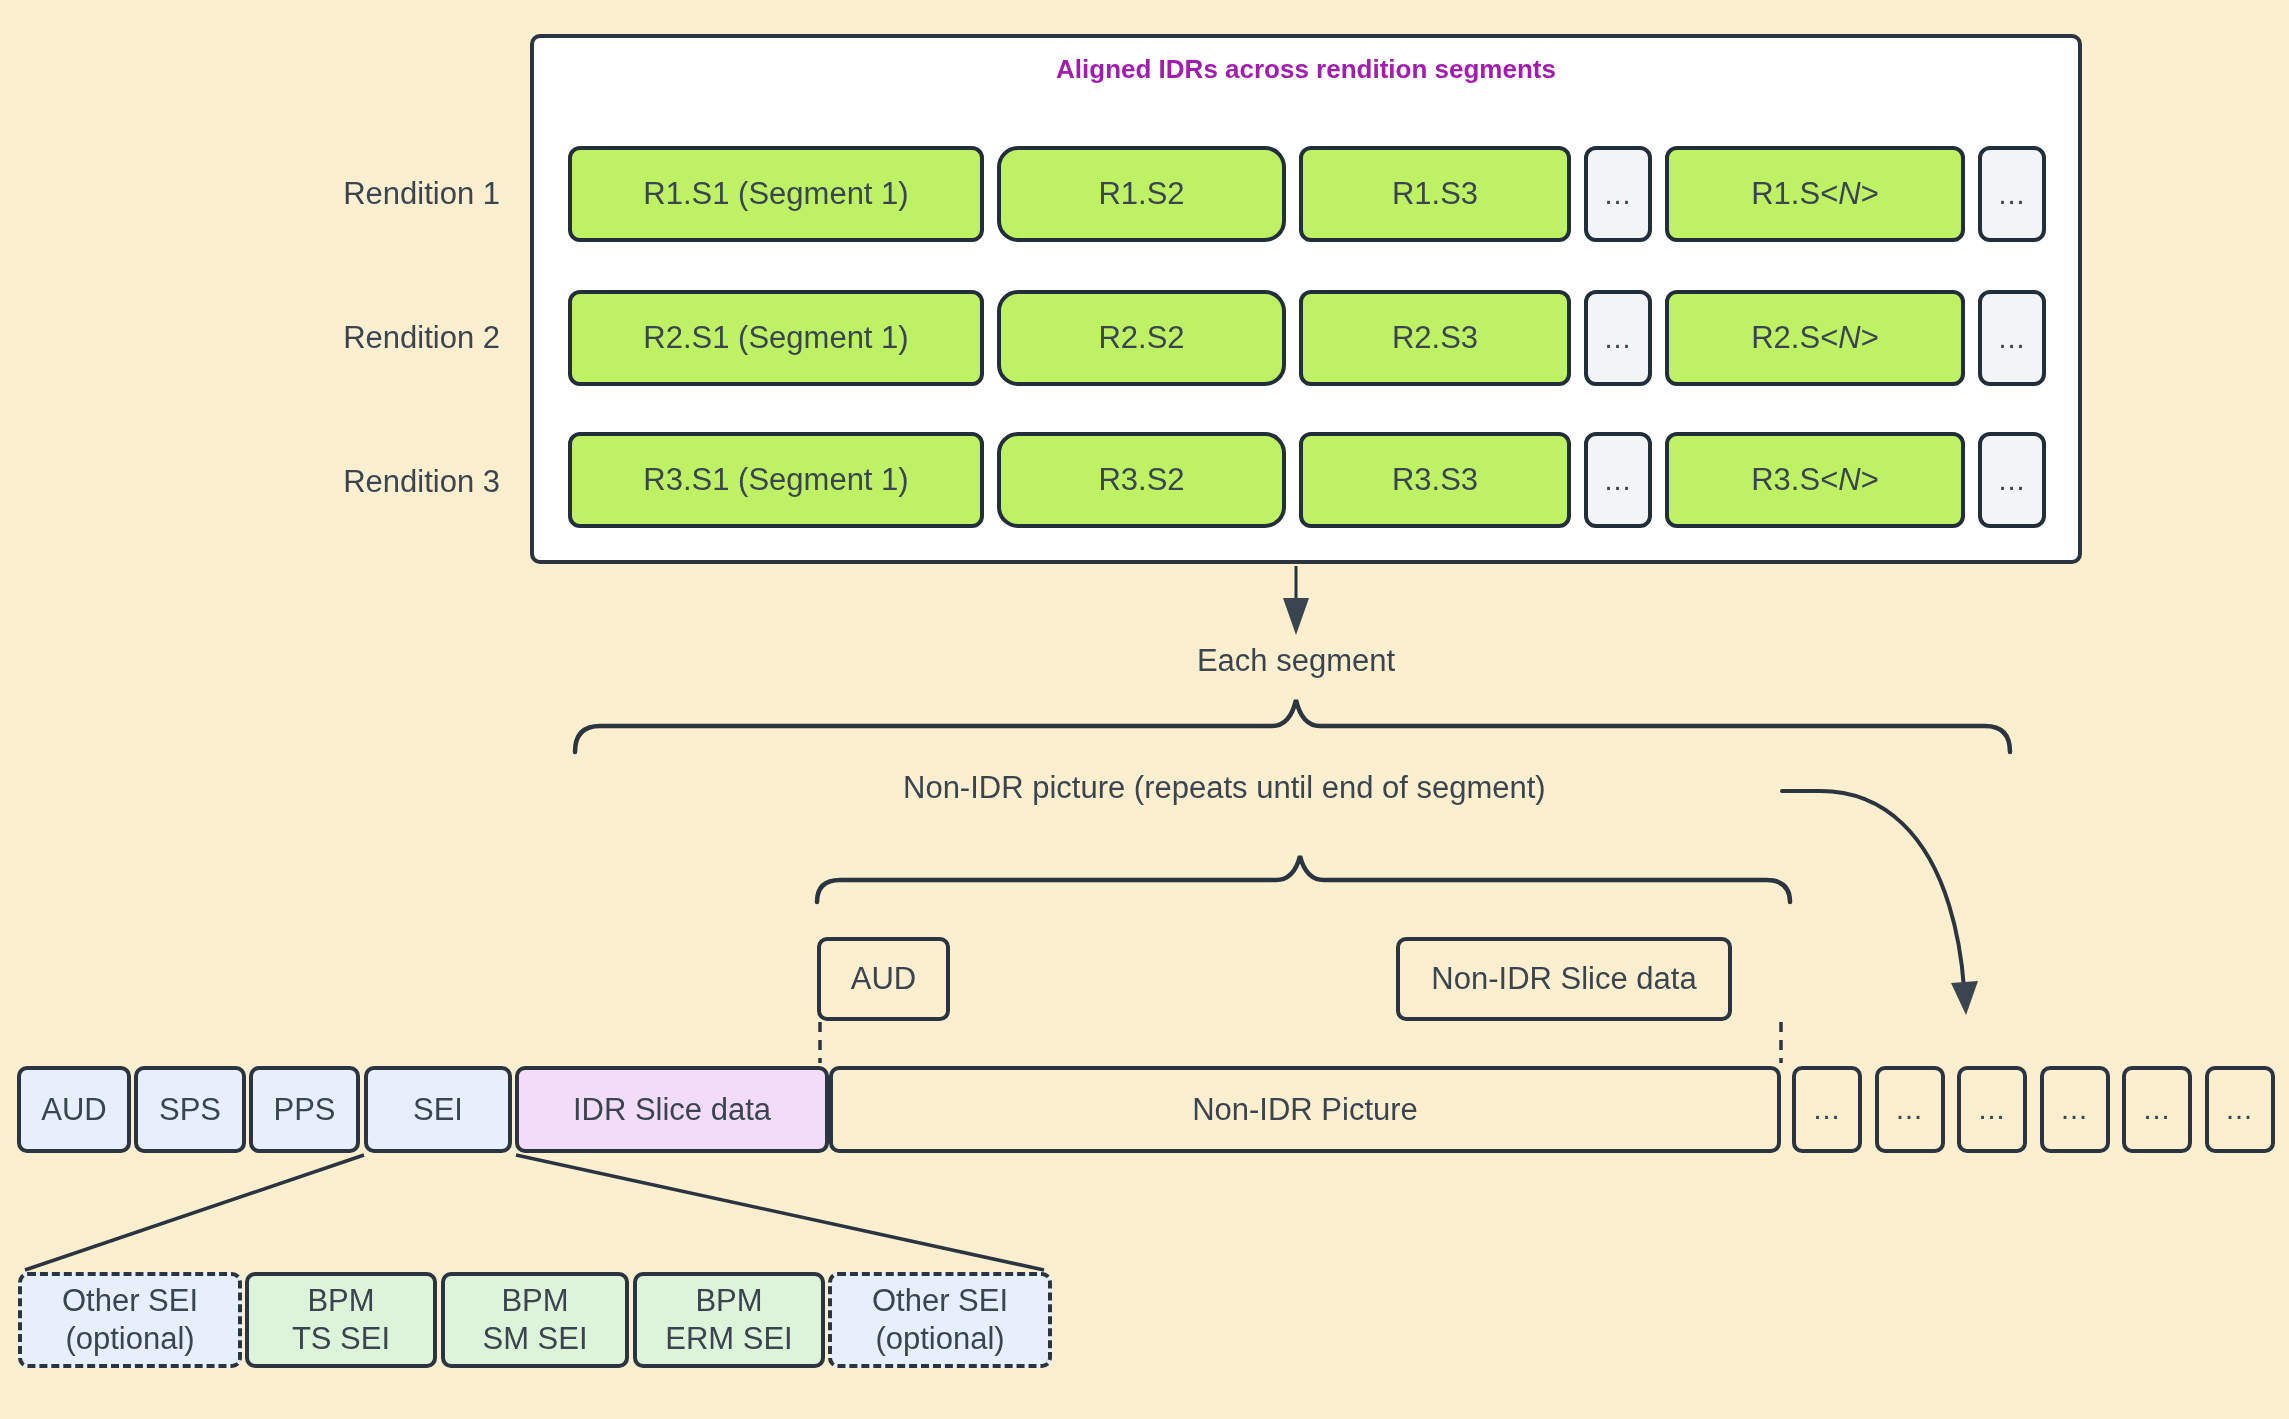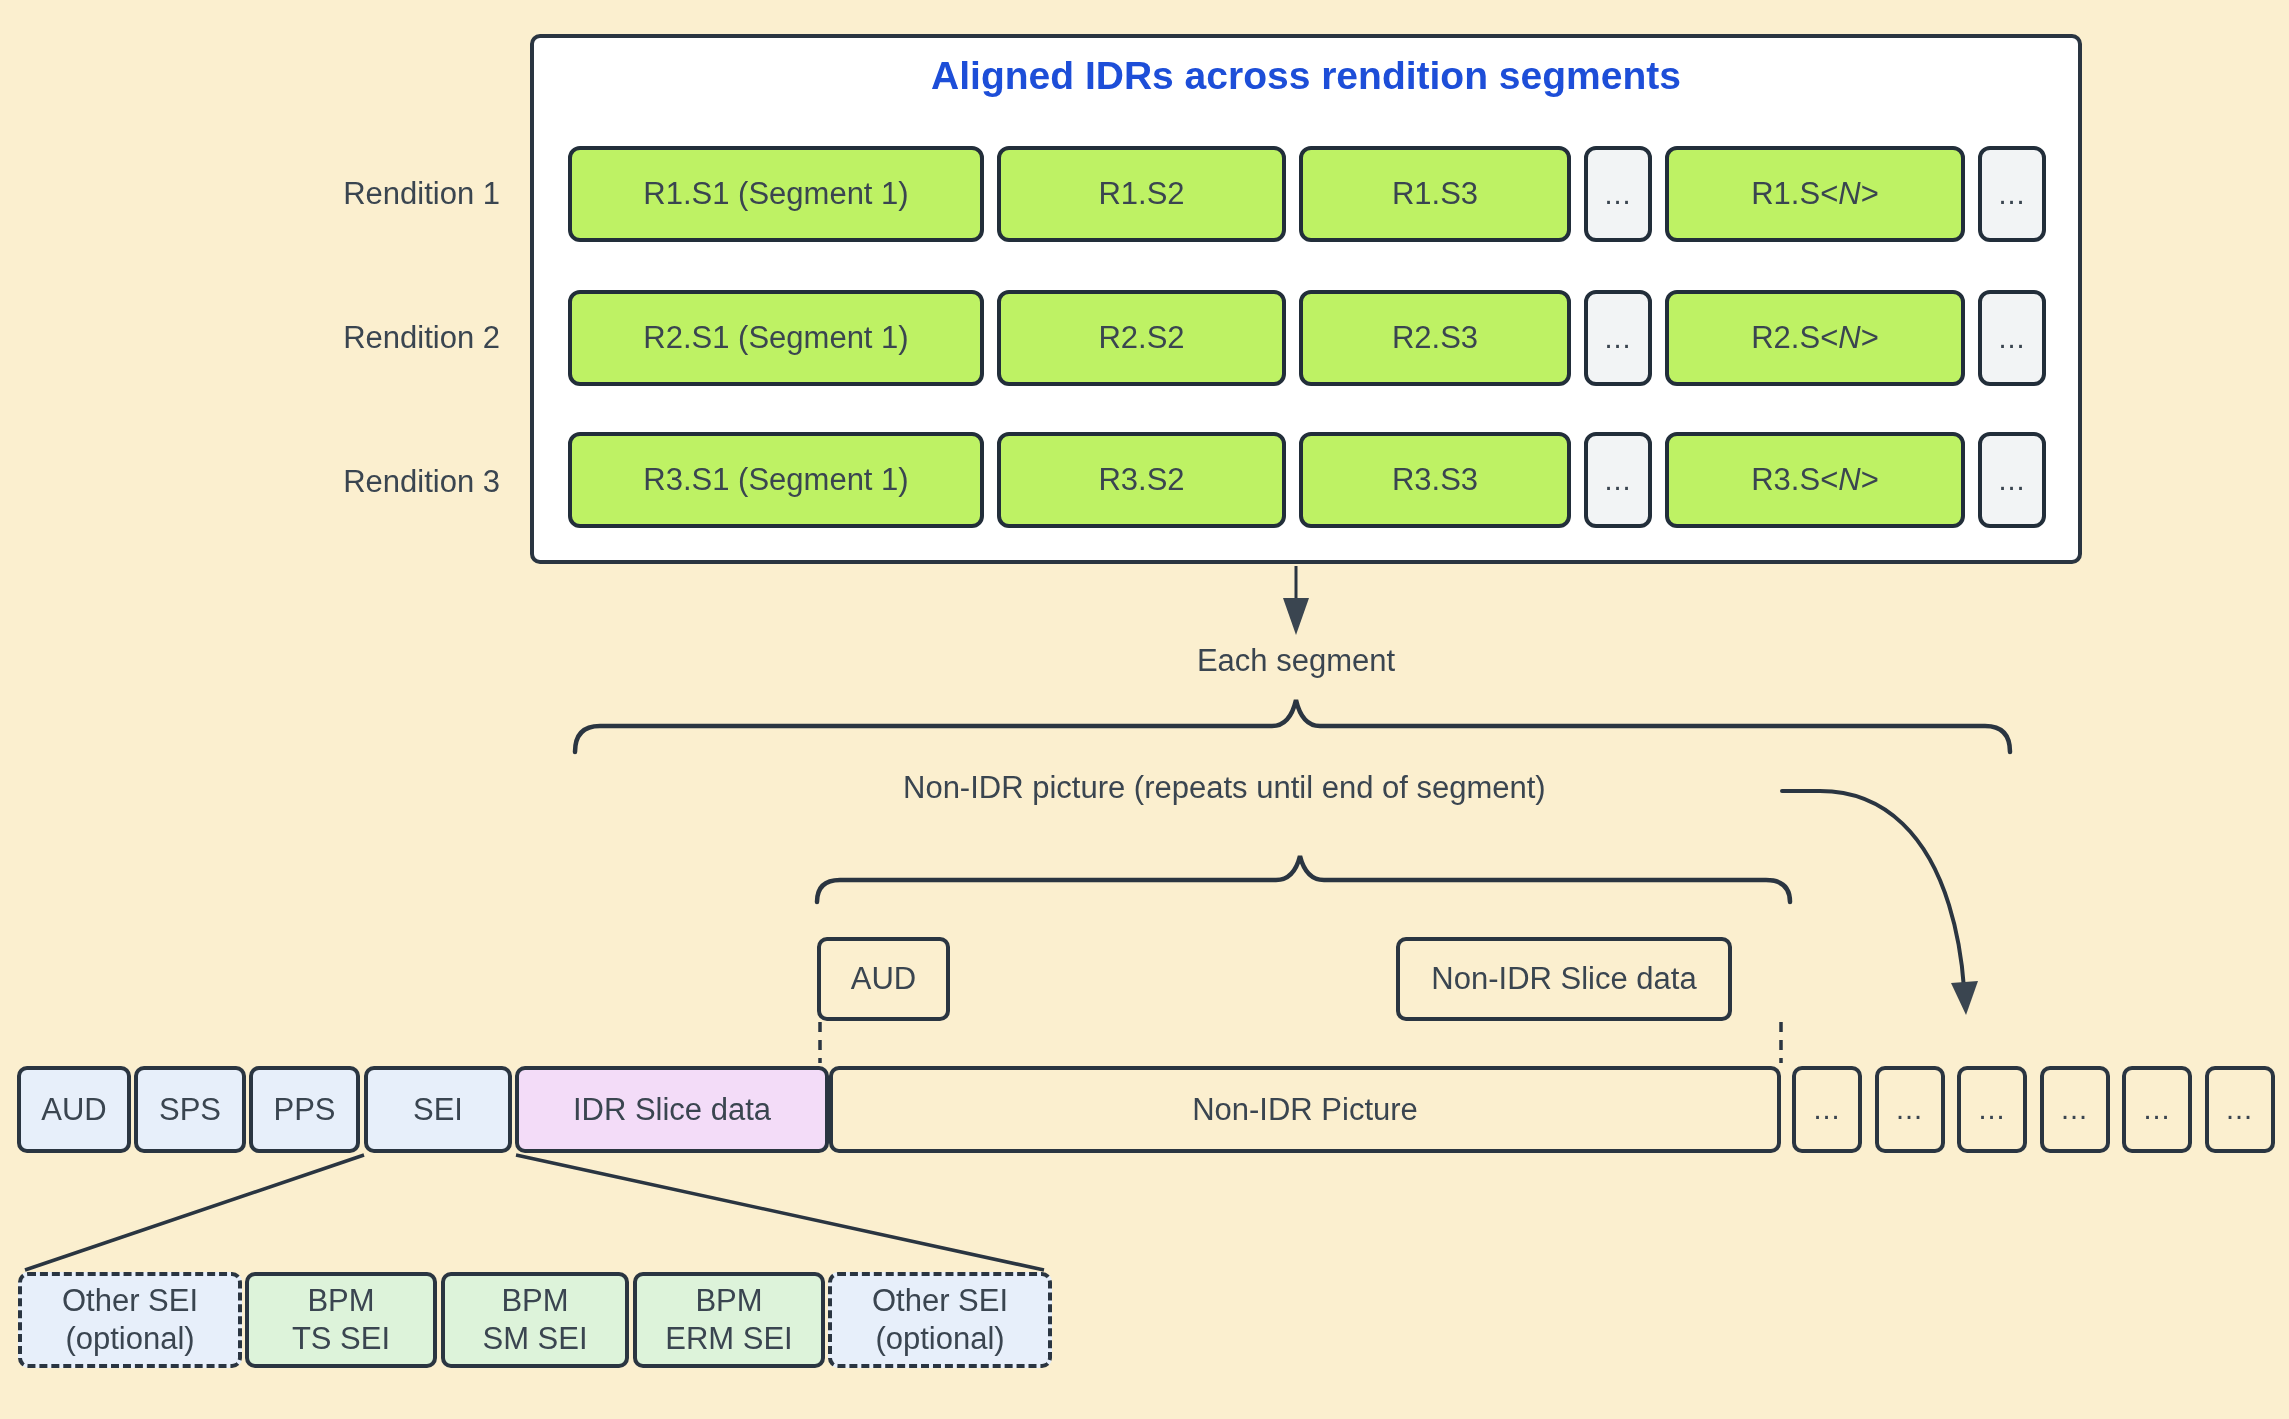--- a/index.html
+++ b/index.html
@@ -25,42 +25,42 @@
     position:absolute; left:530px; top:34px;
     width:1552px; height:530px;
     background:#FFFFFF;
     border:4px solid #2A3541;
     border-radius:10px;
     box-sizing:border-box;
   }
   .panel-title {
     position:absolute; left:0; right:0; top:16px;
     text-align:center;
-    font-size:39px; font-weight:bold;
-    color:#1d4ed8;
+    font-size:26px; font-weight:bold;
+    color:#a21caf;
   }
   .rrow {
     position:absolute; left:34px;
     display:flex; gap:13px;
     height:96px;
   }
   .rrow.r1 { top:108px; }
   .rrow.r2 { top:252px; }
   .rrow.r3 { top:394px; }
   .seg {
     background:#bef264;
     border:4px solid #222E3A;
     border-radius:12px;
     box-sizing:border-box;
     display:flex; align-items:center; justify-content:center;
     font-size:31px;
     white-space:nowrap;
   }
   .seg.dots { background:#F2F4F5; font-size:29px; letter-spacing:1px; }
-  .w-s1 { width:416px; } .w-s2 { width:289px; } .w-s3 { width:272px; }
+  .w-s1 { width:416px; } .w-s2 { width:289px;border-radius:21px; } .w-s3 { width:272px; }
   .w-d  { width:68px;  } .w-sn { width:300px; }
   .seg i { font-style:italic; }
 
   .rlabel {
     position:absolute; left:200px; width:300px;
     text-align:right;
     font-size:31px; line-height:40px; height:40px;
     color:#3A4550;
   }
 

